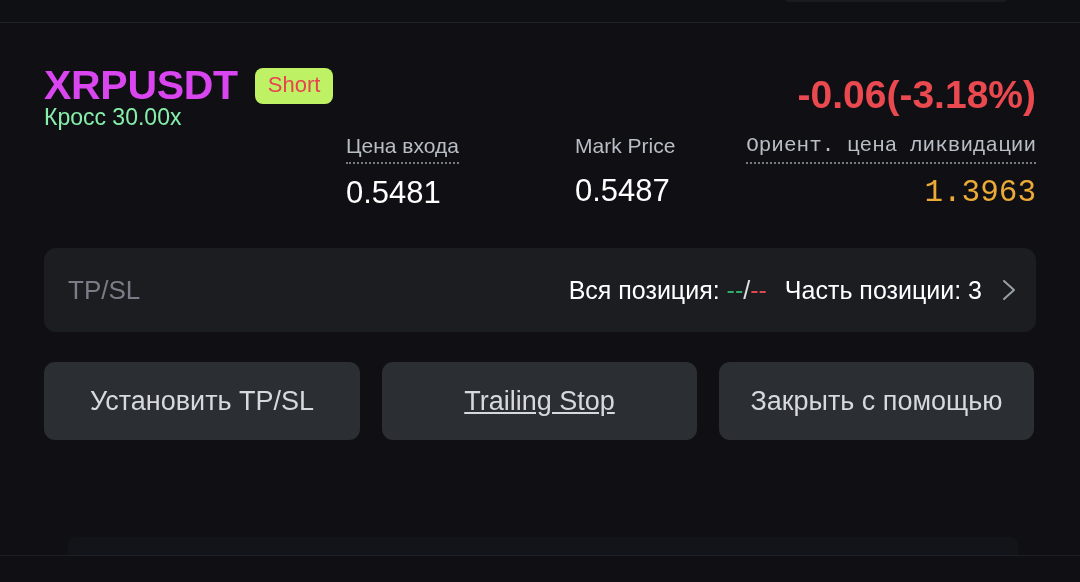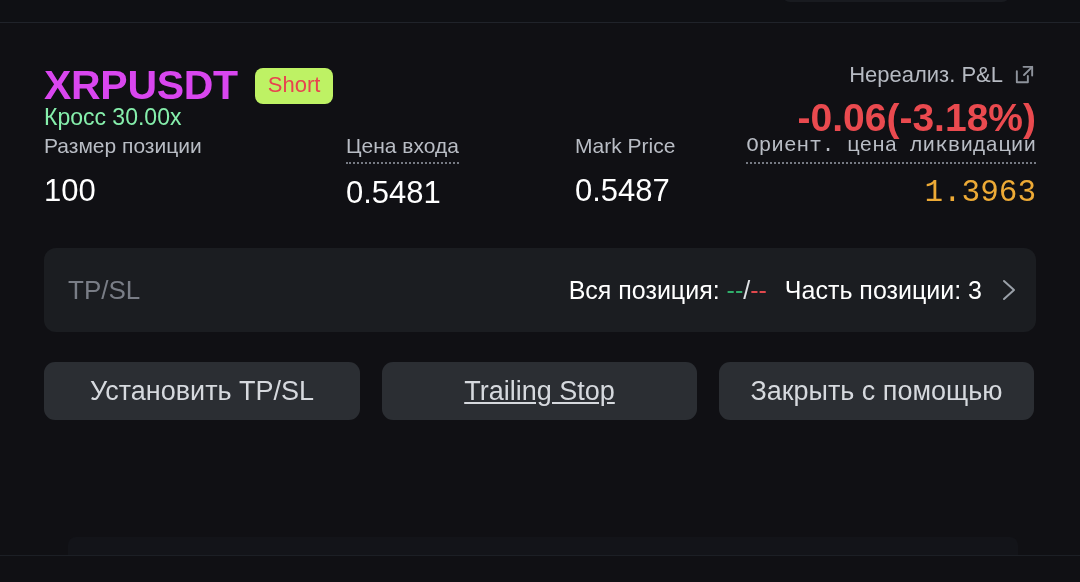--- a/index.html
+++ b/index.html
@@ -217,21 +217,21 @@
   
   .btn-row {
     display: flex;
     margin-top: 30px;
     gap: 22px;
   }
   .btn {
     background: #2b2e33;
     border: none;
     border-radius: 11px;
-    height: 58px;
+    height: 78px;
     color: #d6d9de;
     font-family: "Liberation Sans", sans-serif;
     font-size: 27px;
     display: flex;
     align-items: center;
     justify-content: center;
     cursor: pointer;
     padding: 12px 20px;
     box-sizing: border-box;
     white-space: nowrap;
@@ -256,41 +256,27 @@
 
       <div class="sym-block">
         <div class="sym-line">
           <div class="symbol">XRPUSDT</div>
           <div class="side-badge">Short</div>
         </div>
         <div class="leverage">Кросс 30.00x</div>
       </div>
 
       <div class="pnl-block">
-        <div class="pnl-label-row">
-          <span class="pnl-label">Нереализ. P&amp;L</span>
-          <span class="ext-icon">
-            <svg width="23" height="23" viewBox="0 0 24 24" fill="none" stroke="#8e939c" stroke-width="2" stroke-linecap="round" stroke-linejoin="round">
-              <path d="M4 8.5 L4 20 L15.5 20 L15.5 13.5"></path>
-              <path d="M11 4 L20 4 L20 13"></path>
-              <path d="M20 4 L11.5 12.5"></path>
-            </svg>
-          </span>
-        </div>
         <div class="pnl-value">-0.06(-3.18%)</div>
       </div>
 
     </div>
 
     <div class="stats">
 
-      <div class="stat s1">
-        <div class="stat-label">Размер позиции</div>
-        <div class="stat-value">100</div>
-      </div>
 
       <div class="stat s2">
         <div class="stat-label dotted">Цена входа</div>
         <div class="stat-value">0.5481</div>
       </div>
 
       <div class="stat s3">
         <div class="stat-label">Mark Price</div>
         <div class="stat-value">0.5487</div>
       </div>

